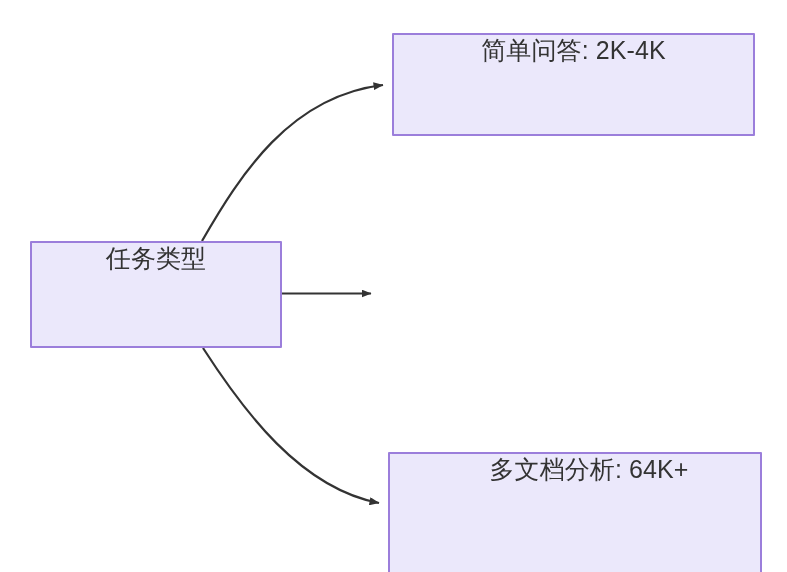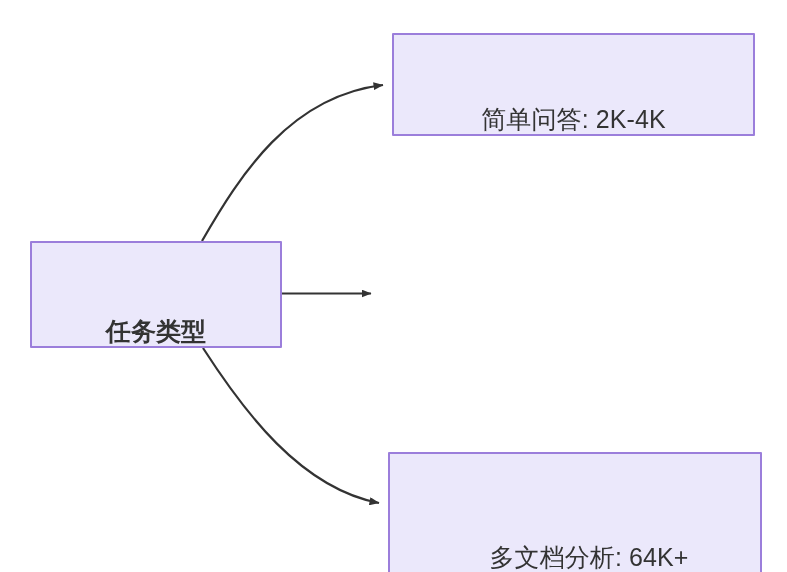--- a/index.html
+++ b/index.html
@@ -32,40 +32,39 @@
     overflow: visible;
   }
 
   .flow-node {
     position: absolute;
     box-sizing: border-box;
     background: #ebe8fb;
     border: 2px solid #9b7edb;
     border-radius: 1px;
     display: flex;
-    align-items: flex-end;
+    align-items: flex-start;
     justify-content: center;
     text-align: center;
   }
 
   .flow-node .node-label {
     color: #333333;
     font-size: 25px;
     line-height: 1.2;
     letter-spacing: 0.1px;
     white-space: nowrap;
   }
 
   
   #node-task-type {
     left: 30px;
     top: 241px;
     width: 252px;
     height: 107px;
-    font-weight: bold;
   }
 
   
   #node-simple-qa {
     left: 392px;
     top: 33px;
     width: 363px;
     height: 103px;
   }
   #node-doc-summary {

